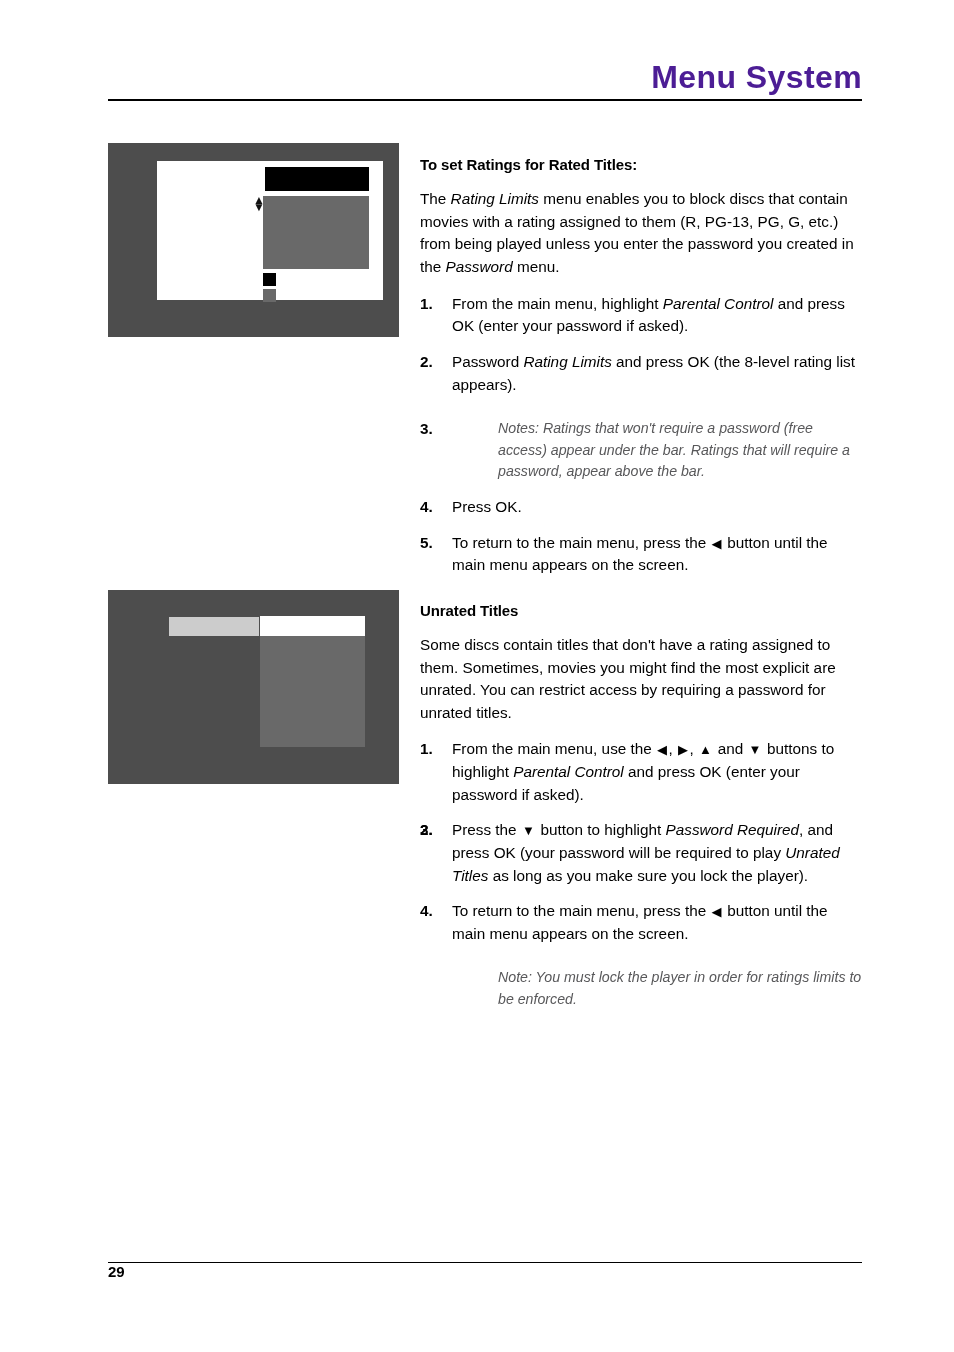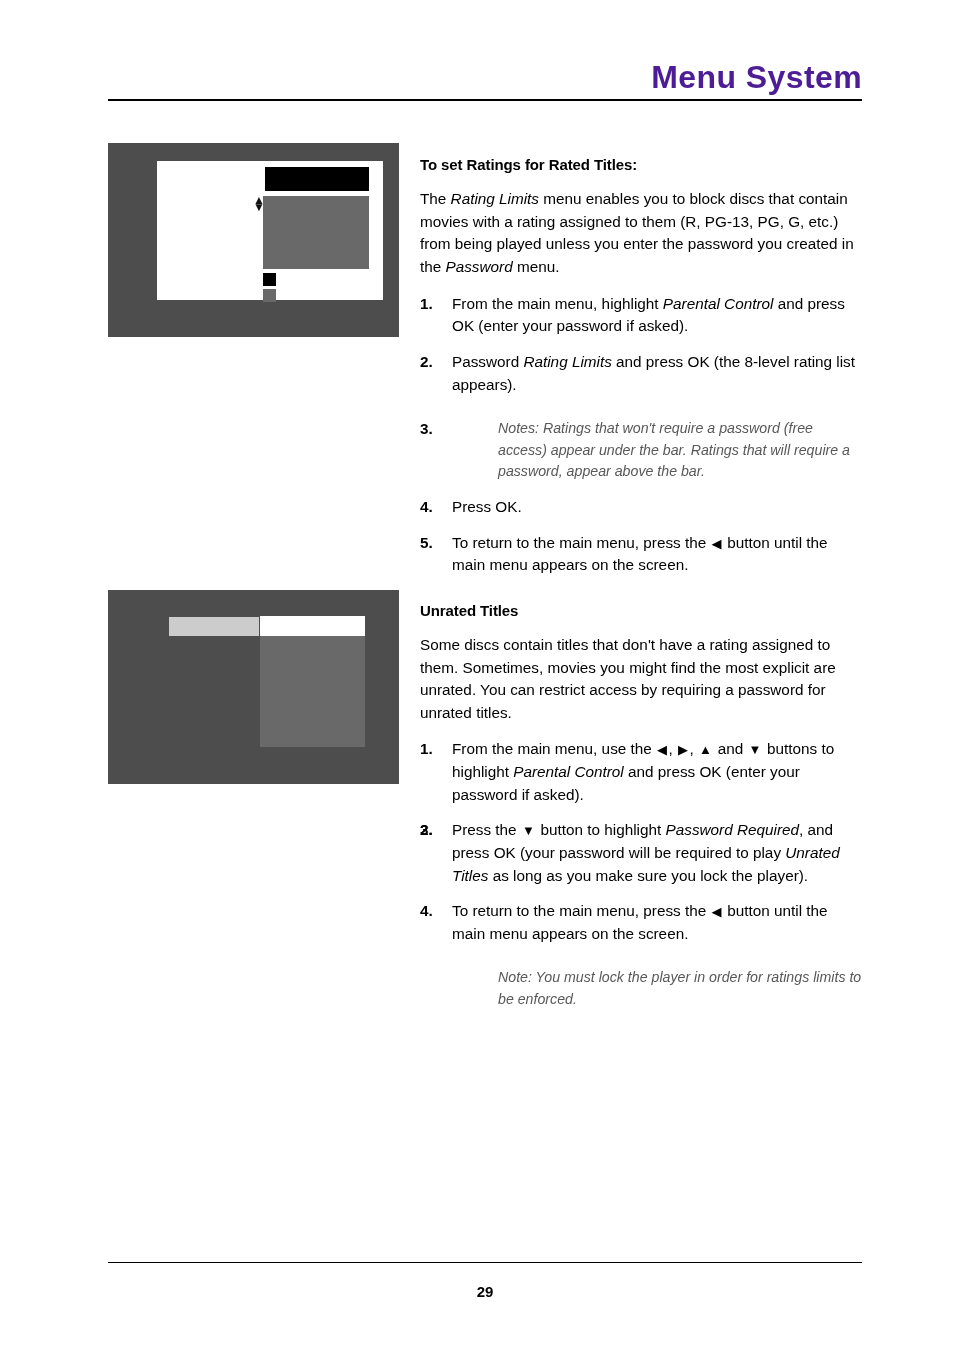--- a/index.html
+++ b/index.html
@@ -202,24 +202,24 @@
     position: absolute;
     left: 108px;
     top: 1262px;
     width: 754px;
   }
   .footer-rule {
     border-top: 1.6px solid #000000;
     width: 100%;
   }
   .footer-pageno {
-    text-align: center;
+    text-align: left;
     font-weight: bold;
     font-size: 15px;
-    margin-top: 20px;
+    margin-top: 0;
   }
 </style>
 </head>
 <body>
 
 <div class="page-header">
   <div class="header-title">Menu System</div>
   <div class="header-rule"></div>
 </div>
 

